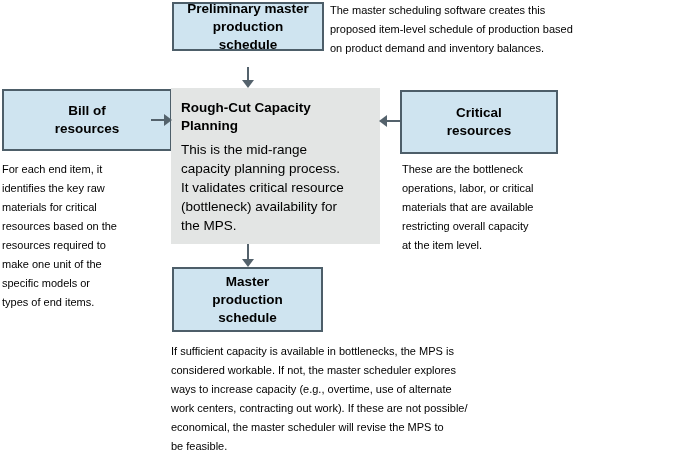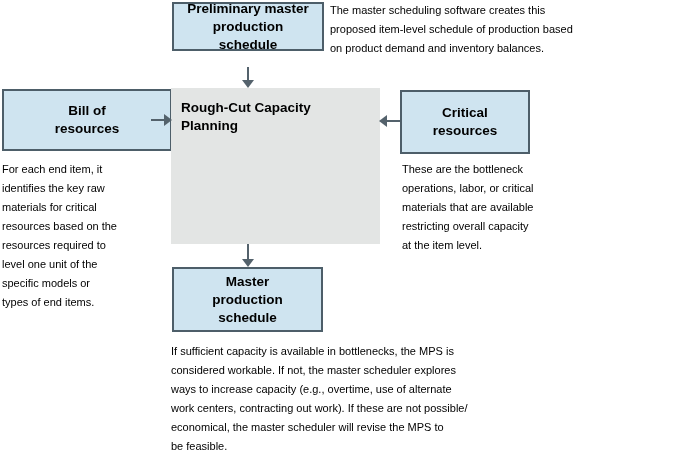--- a/index.html
+++ b/index.html
@@ -51,39 +51,44 @@
 <div class="bluebox" style="left:172px; top:2px; width:152px; height:49px;">Preliminary master
 production
 schedule</div>
 
 <div class="bluebox" style="left:2px; top:89px; width:170px; height:62px;">Bill of
 resources</div>
 
 <div class="graybox">
   <div class="hd">Rough-Cut Capacity
 Planning</div>
+  <div class="bd">This is the mid-range
+capacity planning process.
+It validates critical resource
+(bottleneck) availability for
+the MPS.</div>
 </div>
 
-<div class="bluebox" style="left:400px; top:90px; width:130px; height:64px;">Critical
+<div class="bluebox" style="left:400px; top:90px; width:158px; height:64px;">Critical
 resources</div>
 
 <div class="bluebox" style="left:172px; top:267px; width:151px; height:65px;">Master
 production
 schedule</div>
 
 <div class="note" style="left:330px; top:1px; width:342px;">The master scheduling software creates this
 proposed item-level schedule of production based
 on product demand and inventory balances.</div>
 
 <div class="note" style="left:2px; top:160px; width:172px;">For each end item, it
 identifies the key raw
 materials for critical
 resources based on the
 resources required to
-level one unit of the
+make one unit of the
 specific models or
 types of end items.</div>
 
 <div class="note" style="left:402px; top:160px; width:266px;">These are the bottleneck
 operations, labor, or critical
 materials that are available
 restricting overall capacity
 at the item level.</div>
 
 <div class="note" style="left:171px; top:342px; width:505px;">If sufficient capacity is available in bottlenecks, the MPS is

